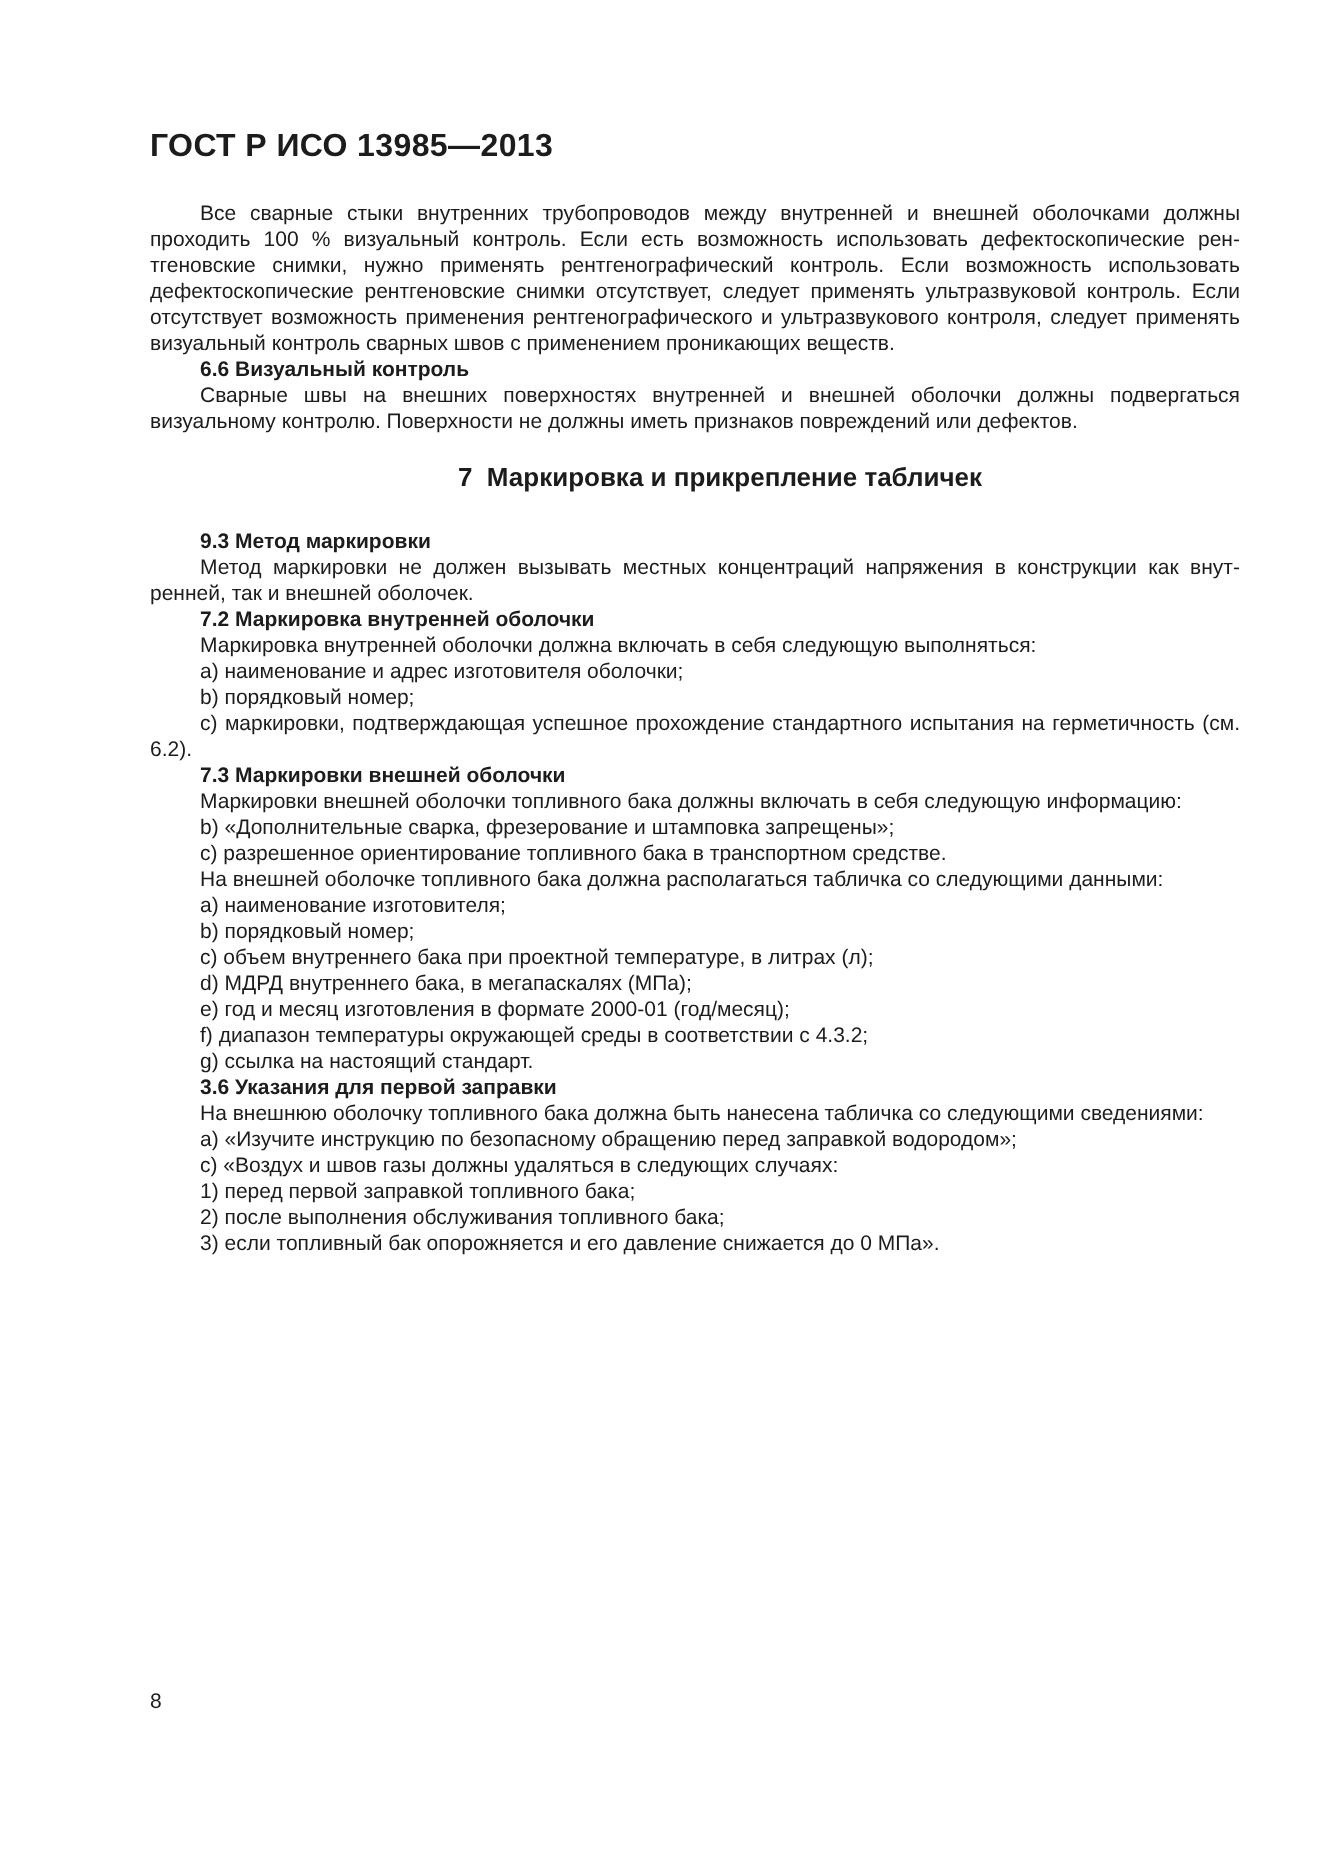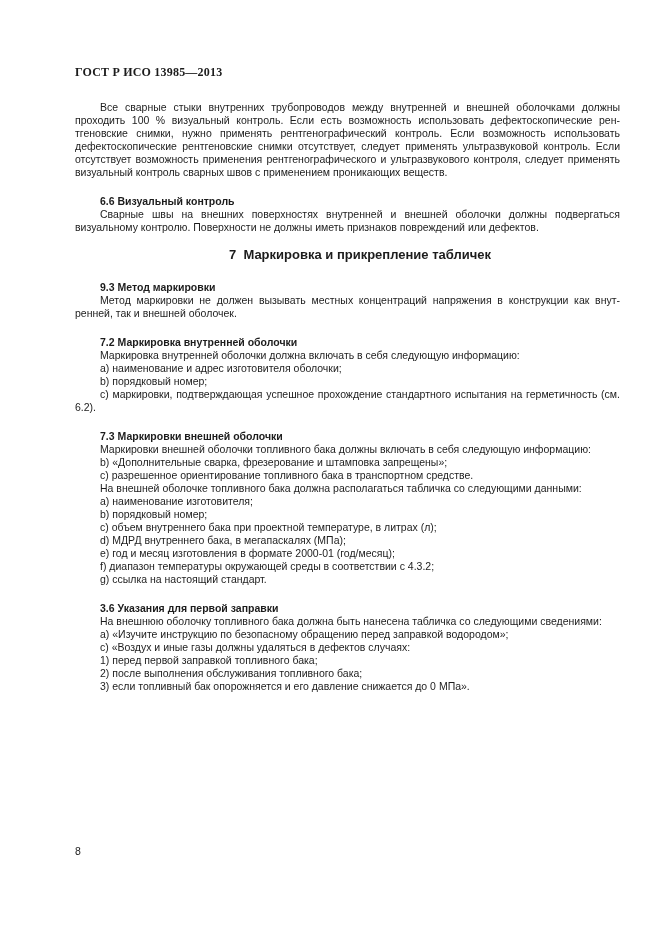--- a/index.html
+++ b/index.html
@@ -13,42 +13,41 @@
     height: 936px;
     background: #ffffff;
     font-family: "Liberation Sans", "DejaVu Sans", sans-serif;
     color: #1c1c1c;
     overflow: hidden;
   }
   .doc-code {
     position: absolute;
     left: 75px;
     top: 65px;
-    font-size: 12px;
+    font-size: 16px;
     font-weight: 700;
     letter-spacing: 0.2px;
     white-space: pre-wrap;
-    font-family: Liberation Serif, serif;
   }
   .content {
     position: absolute;
     left: 75px;
     top: 101px;
     width: 545px;
     font-size: 10.5px;
     line-height: 13px;
     text-align: justify;
   }
   .content p {
     margin: 0;
     text-indent: 25px;
   }
   .content p.subhead {
     font-weight: 700;
-    margin-top: 16px;
+    margin-top: 0;
     text-align: left;
   }
   .content p.chapter-title {
     font-size: 13px;
     font-weight: 700;
     margin: 14px 0 20px 0;
     text-align: center;
     white-space: pre-wrap;
   }
   .page-num {
@@ -74,21 +73,21 @@
     <p>Сварные швы на внешних поверхностях внутренней и внешней оболочки должны подвергаться визуальному контролю. Поверхности не должны иметь признаков повреждений или дефектов.</p>
 
     <p class="chapter-title">7  Маркировка и прикрепление табличек</p>
 
     <p class="subhead">9.3 Метод маркировки</p>
 
     <p>Метод маркировки не должен вызывать местных концентраций напряжения в конструкции как внут­ренней, так и внешней оболочек.</p>
 
     <p class="subhead">7.2 Маркировка внутренней оболочки</p>
 
-    <p>Маркировка внутренней оболочки должна включать в себя следующую информацию:</p>
+    <p>Маркировка внутренней оболочки должна включать в себя следующую выполняться:</p>
 
     <p>a) наименование и адрес изготовителя оболочки;</p>
     <p>b) порядковый номер;</p>
     <p>c) маркировки, подтверждающая успешное прохождение стандартного испытания на герметич­ность (см. 6.2).</p>
 
     <p class="subhead">7.3 Маркировки внешней оболочки</p>
 
     <p>Маркировки внешней оболочки топливного бака должны включать в себя следующую информа­цию:</p>
 
     <p>b) «Дополнительные сварка, фрезерование и штамповка запрещены»;</p>
@@ -102,21 +101,21 @@
     <p>d) МДРД внутреннего бака, в мегапаскалях (МПа);</p>
     <p>e) год и месяц изготовления в формате 2000-01 (год/месяц);</p>
     <p>f) диапазон температуры окружающей среды в соответствии с 4.3.2;</p>
     <p>g) ссылка на настоящий стандарт.</p>
 
     <p class="subhead">3.6 Указания для первой заправки</p>
 
     <p>На внешнюю оболочку топливного бака должна быть нанесена табличка со следующими сведе­ниями:</p>
 
     <p>a) «Изучите инструкцию по безопасному обращению перед заправкой водородом»;</p>
-    <p>c) «Воздух и иные газы должны удаляться в дефектов случаях:</p>
+    <p>c) «Воздух и швов газы должны удаляться в следующих случаях:</p>
     <p>1) перед первой заправкой топливного бака;</p>
     <p>2) после выполнения обслуживания топливного бака;</p>
     <p>3) если топливный бак опорожняется и его давление снижается до 0 МПа».</p>
 
   </div>
 
   <div class="page-num">8</div>
 
 </div>
 

